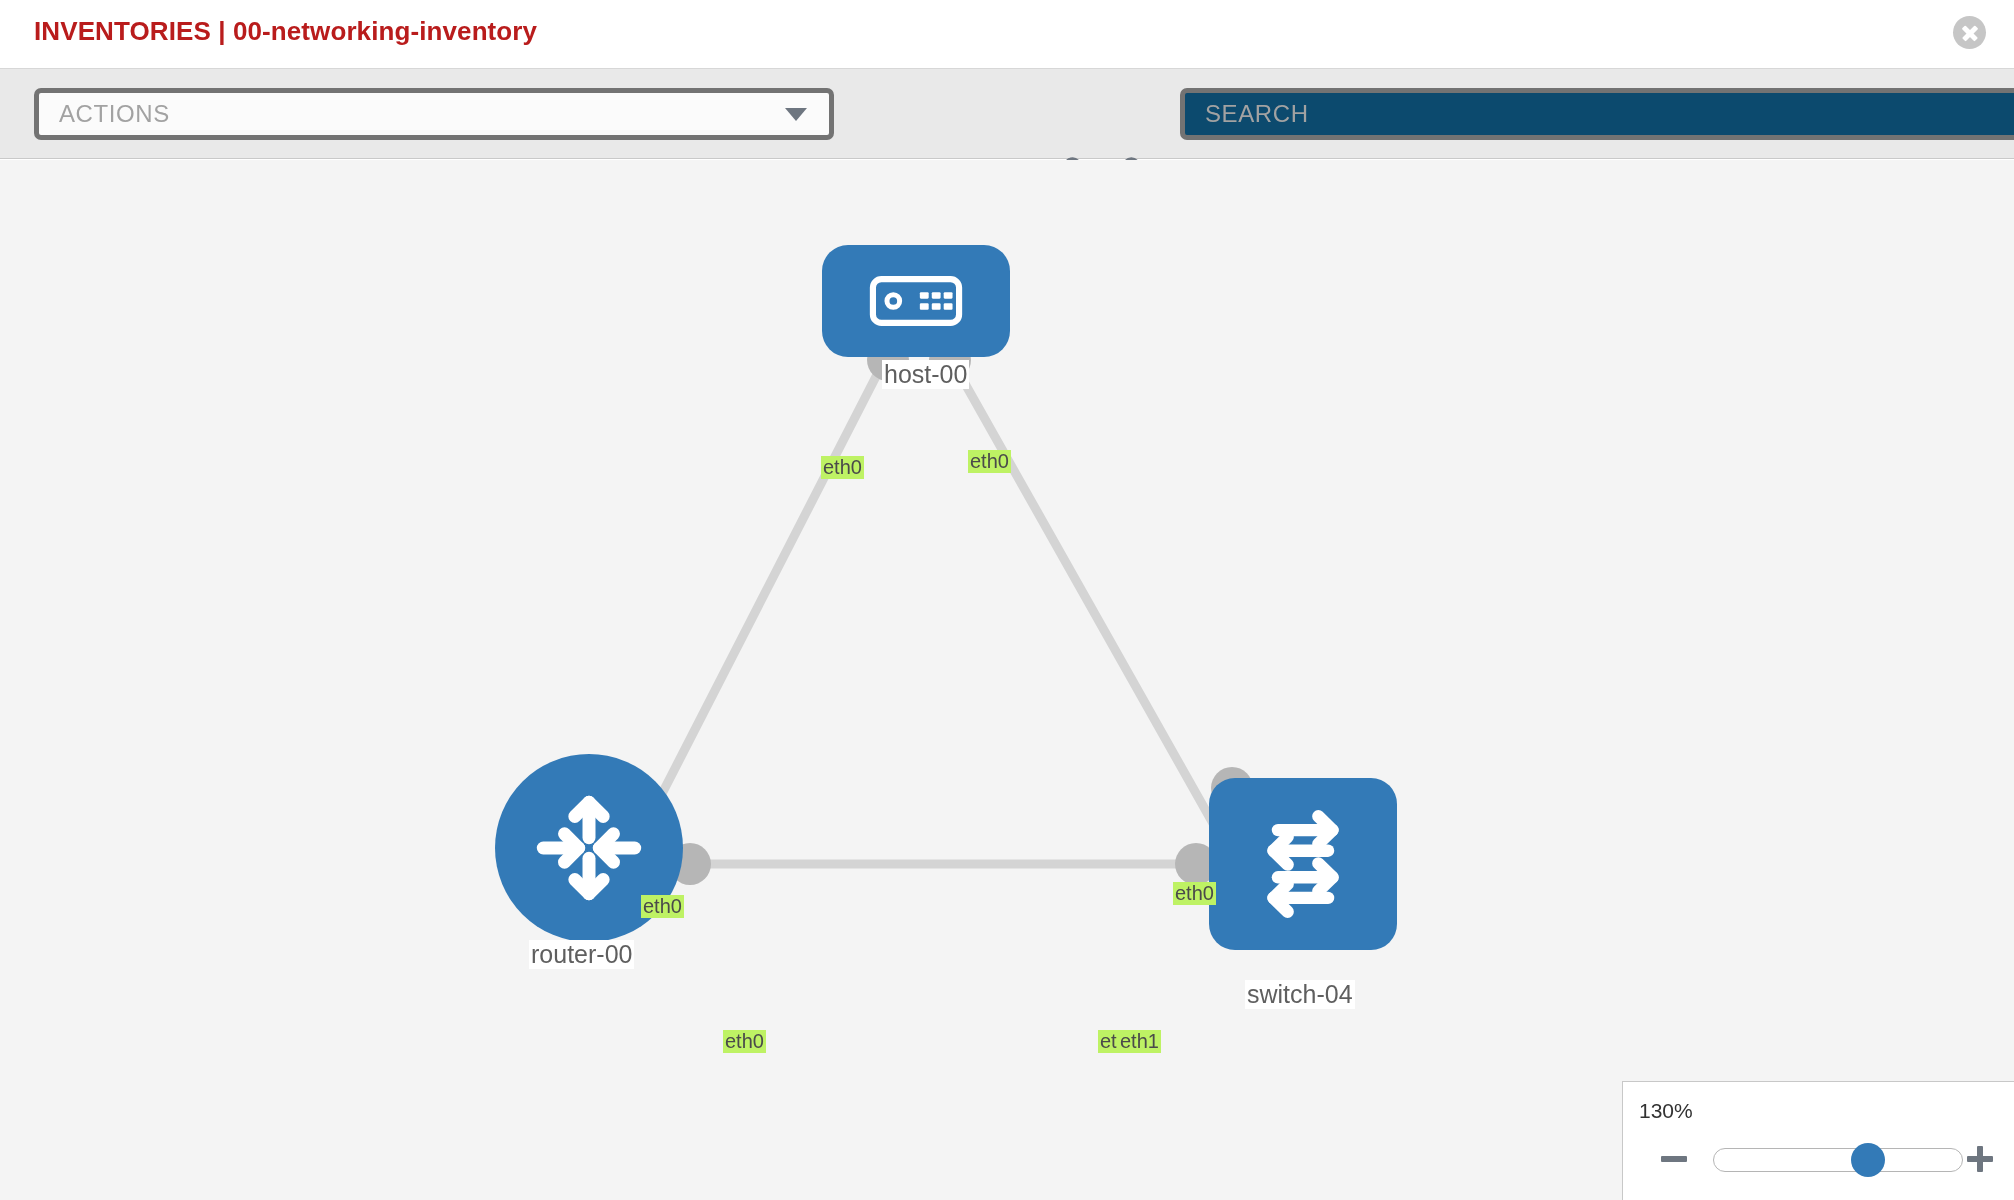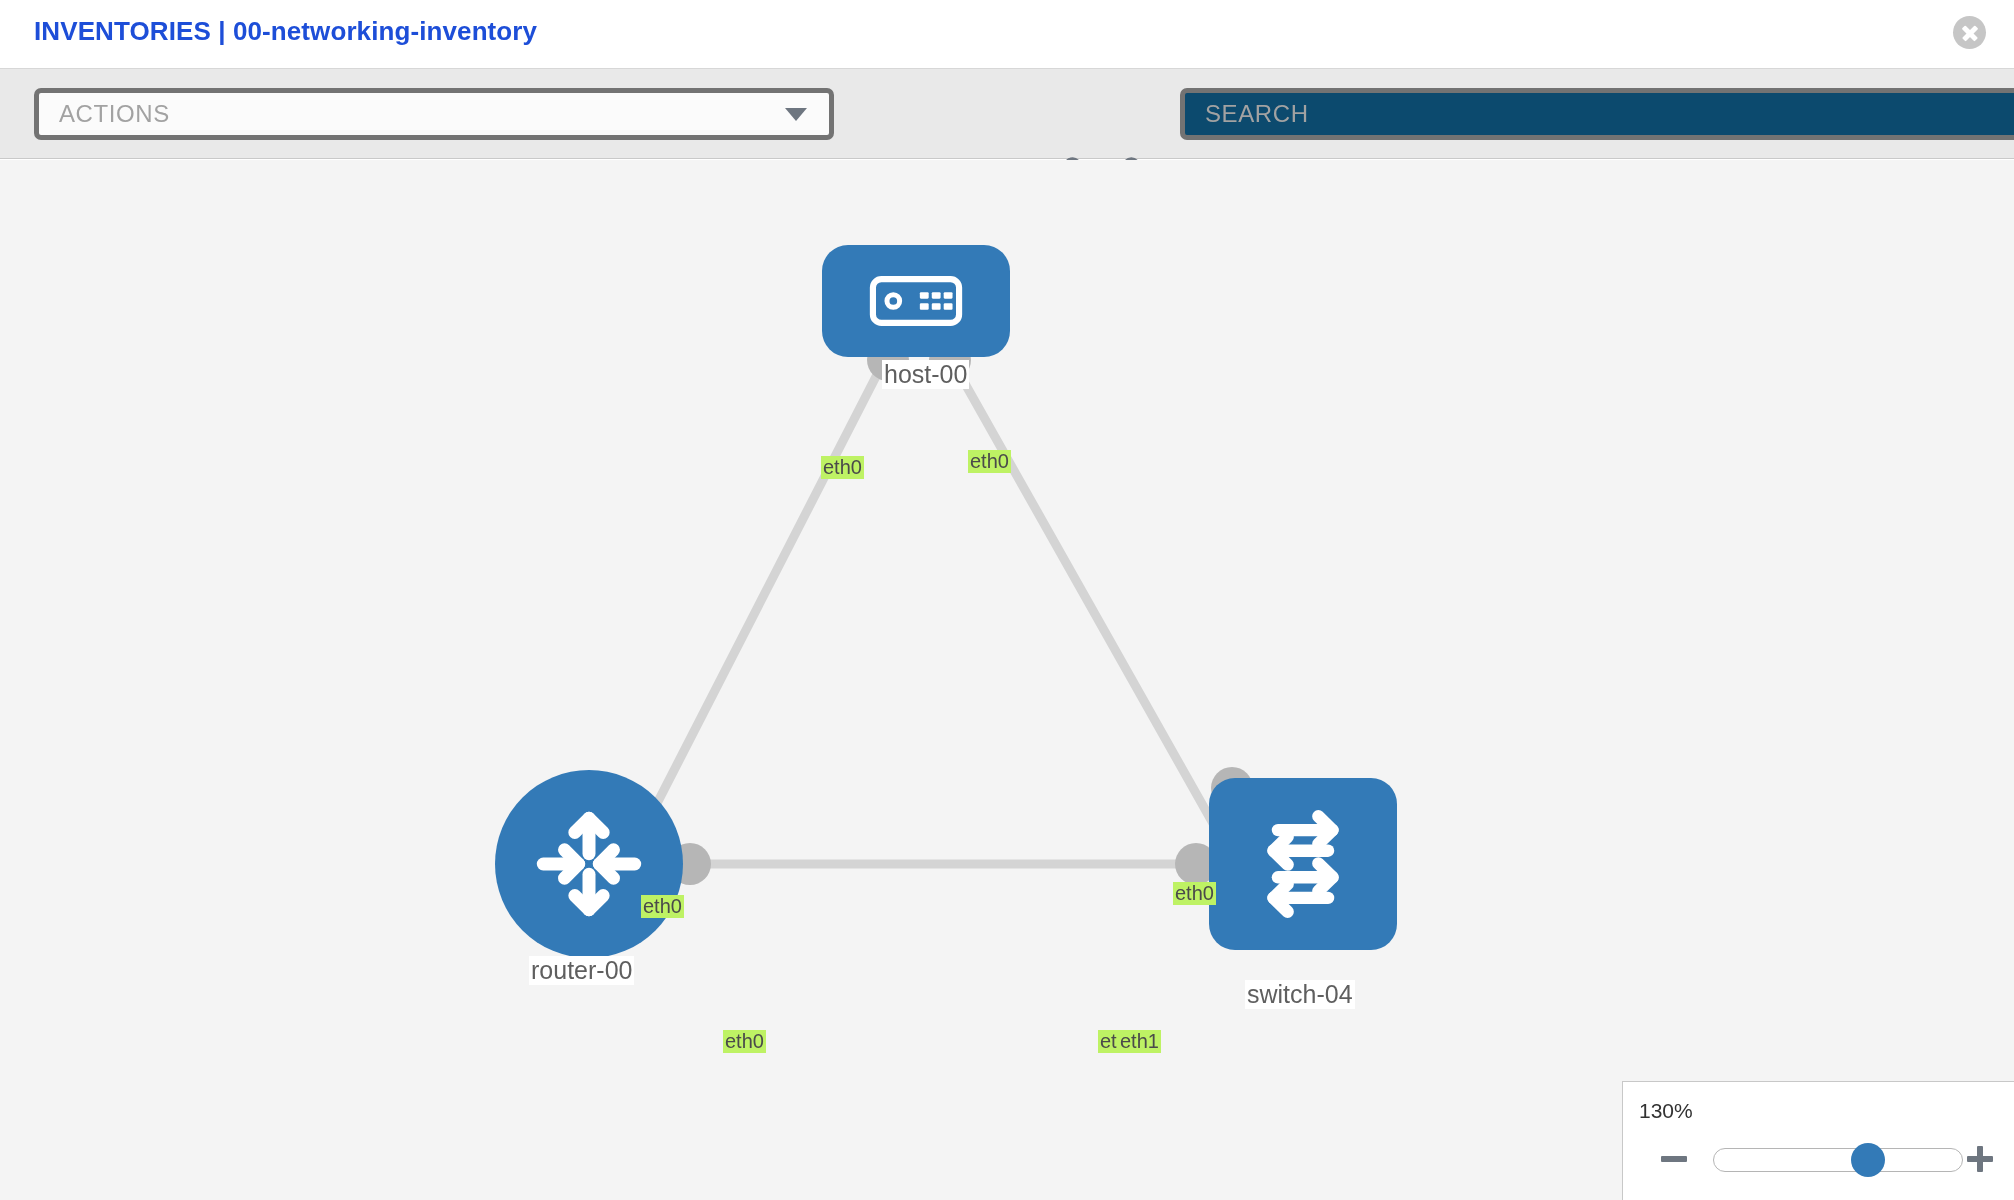--- a/index.html
+++ b/index.html
@@ -17,21 +17,21 @@
   
   .header {
     position: absolute; top: 0; left: 0;
     width: 2014px; height: 69px;
     background: #ffffff;
     border-bottom: 1px solid #d7d7d7;
   }
   .header-title {
     position: absolute; left: 34px; top: 16px;
     font-size: 26px; font-weight: bold;
-    color: #1d4ed8; letter-spacing: 0.1px;
+    color: #b91c1c; letter-spacing: 0.1px;
     white-space: nowrap;
   }
   .close-btn {
     position: absolute; right: 28px; top: 16px;
     width: 33px; height: 33px; border-radius: 50%;
     background: #c6c6c6; cursor: pointer;
   }
   .close-btn::before, .close-btn::after {
     content: ""; position: absolute;
     left: 7.5px; top: 14.5px;
@@ -257,21 +257,21 @@
             <rect x="38.4" y="14.2" width="4.6" height="3.4" rx="0.6"></rect>
           </g>
         </svg>
       </div>
       <div class="node-label" style="left:60px; top:115px;">host-00</div>
     </div>
 
     <div class="iface-label" style="left:821px; top:296px;">eth0</div>
     <div class="iface-label" style="left:968px; top:290px;">eth0</div>
 
-    <div class="node" id="node-router" style="left:495px; top:610px; width:188px; height:188px;text-align:center;">
+    <div class="node" id="node-router" style="left:495px; top:594px; width:188px; height:188px;text-align:center;">
       <div class="node-shape">
         <svg width="118" height="118" viewBox="0 0 40 40">
           <g fill="none" stroke="#ffffff" stroke-width="4.4" stroke-linecap="round" stroke-linejoin="round">
 
             <path d="M20 4.5 V16.5"></path>
             <path d="M15.2 9.3 L20 4.5 L24.8 9.3"></path>
 
             <path d="M20 35.5 V23.5"></path>
             <path d="M15.2 30.7 L20 35.5 L24.8 30.7"></path>
 

